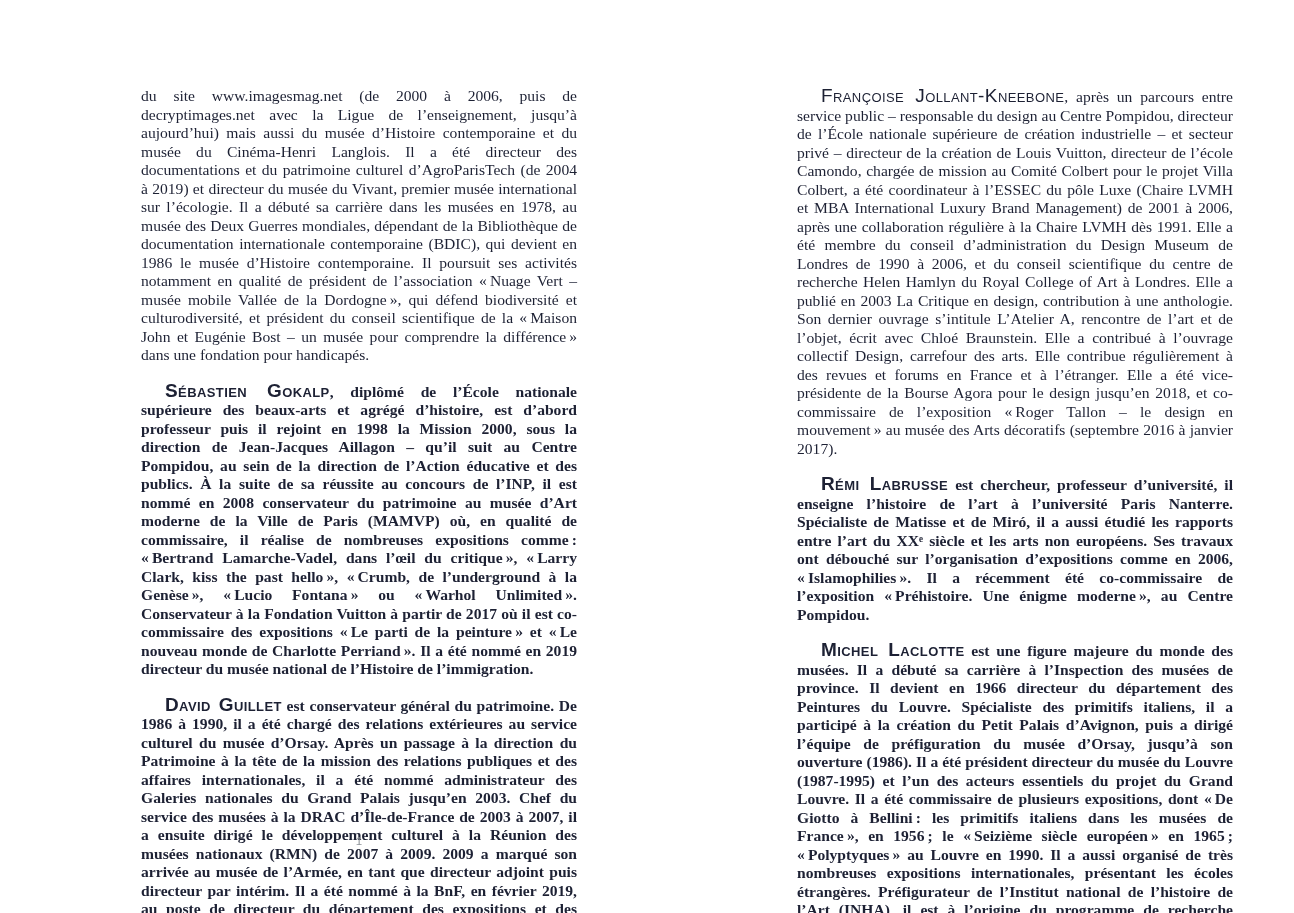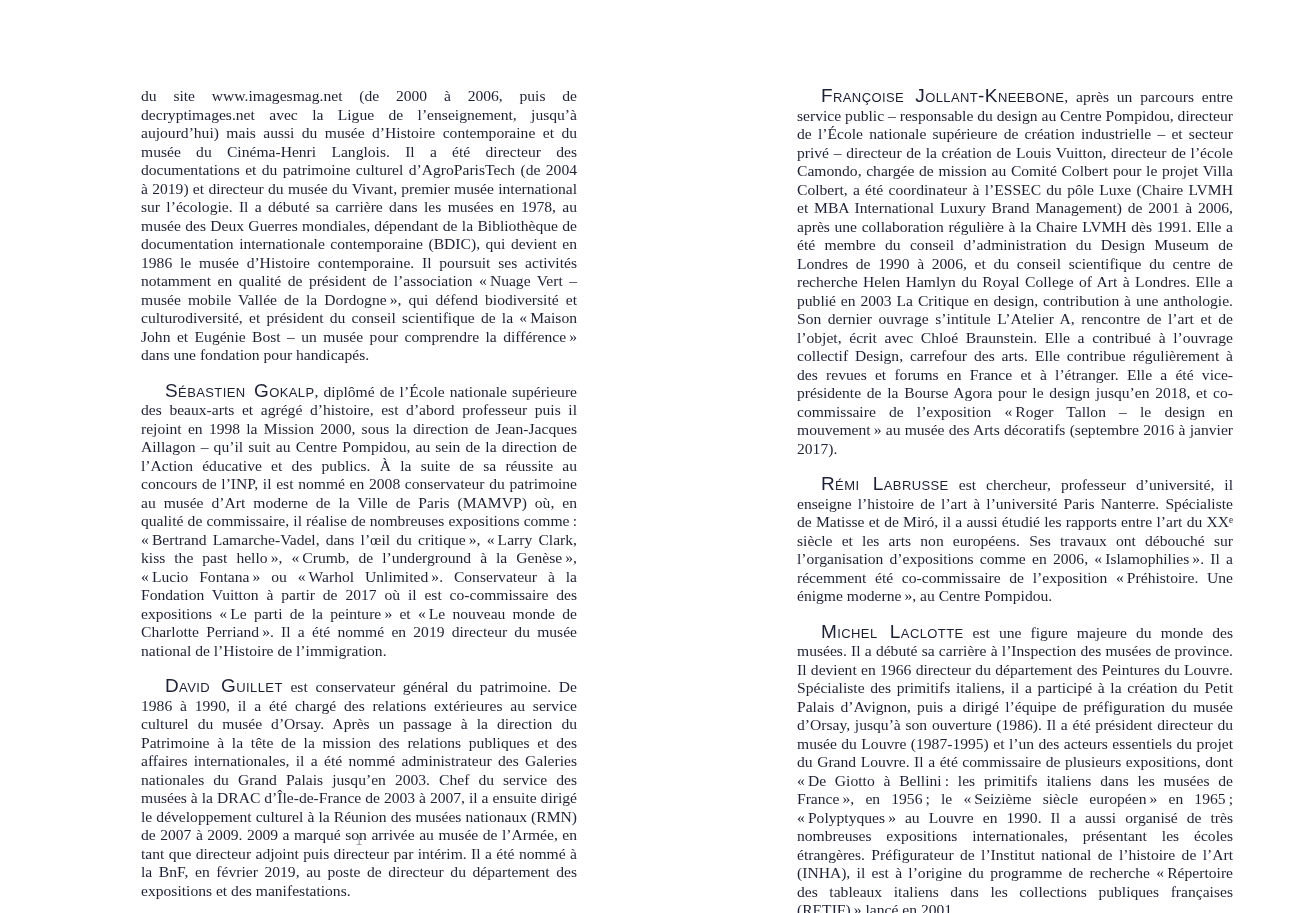--- a/index.html
+++ b/index.html
@@ -37,21 +37,21 @@
   .page.right .text-col { left: 110px; }
   .para {
     margin: 0;
     font-size: 15.6px;
     line-height: 18.5px;
     color: #1d2134;
     text-align: justify;
     hyphens: auto;
     -webkit-hyphens: auto;
   }
-  .para + .para { margin-top: 17px; }
+  .para + .para { margin-top: 17px; font-weight: bold; }
   .para.indent { text-indent: 24px; }
   .name {
     font-family: "Liberation Sans", "DejaVu Sans", sans-serif;
     font-variant: small-caps;
     font-size: 19px;
     letter-spacing: 0.4px;
     word-spacing: 1.5px;
   }
   .italic { }
   .page-number {

